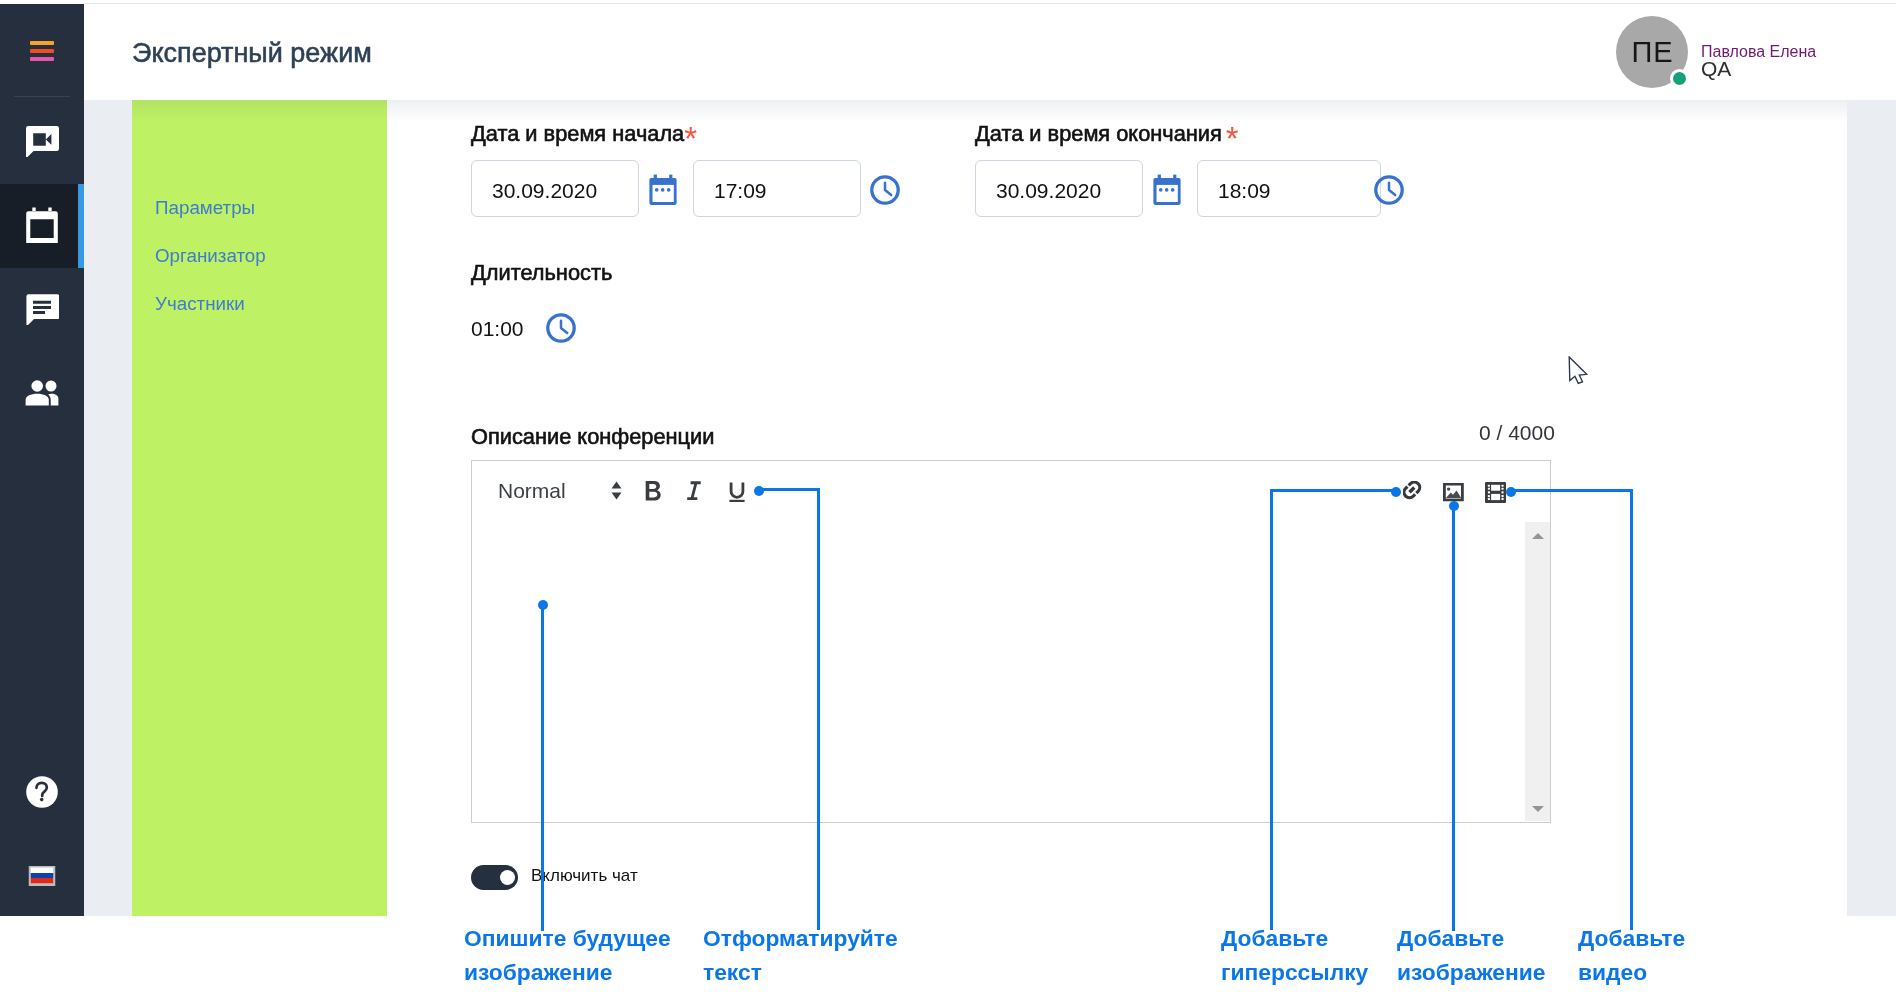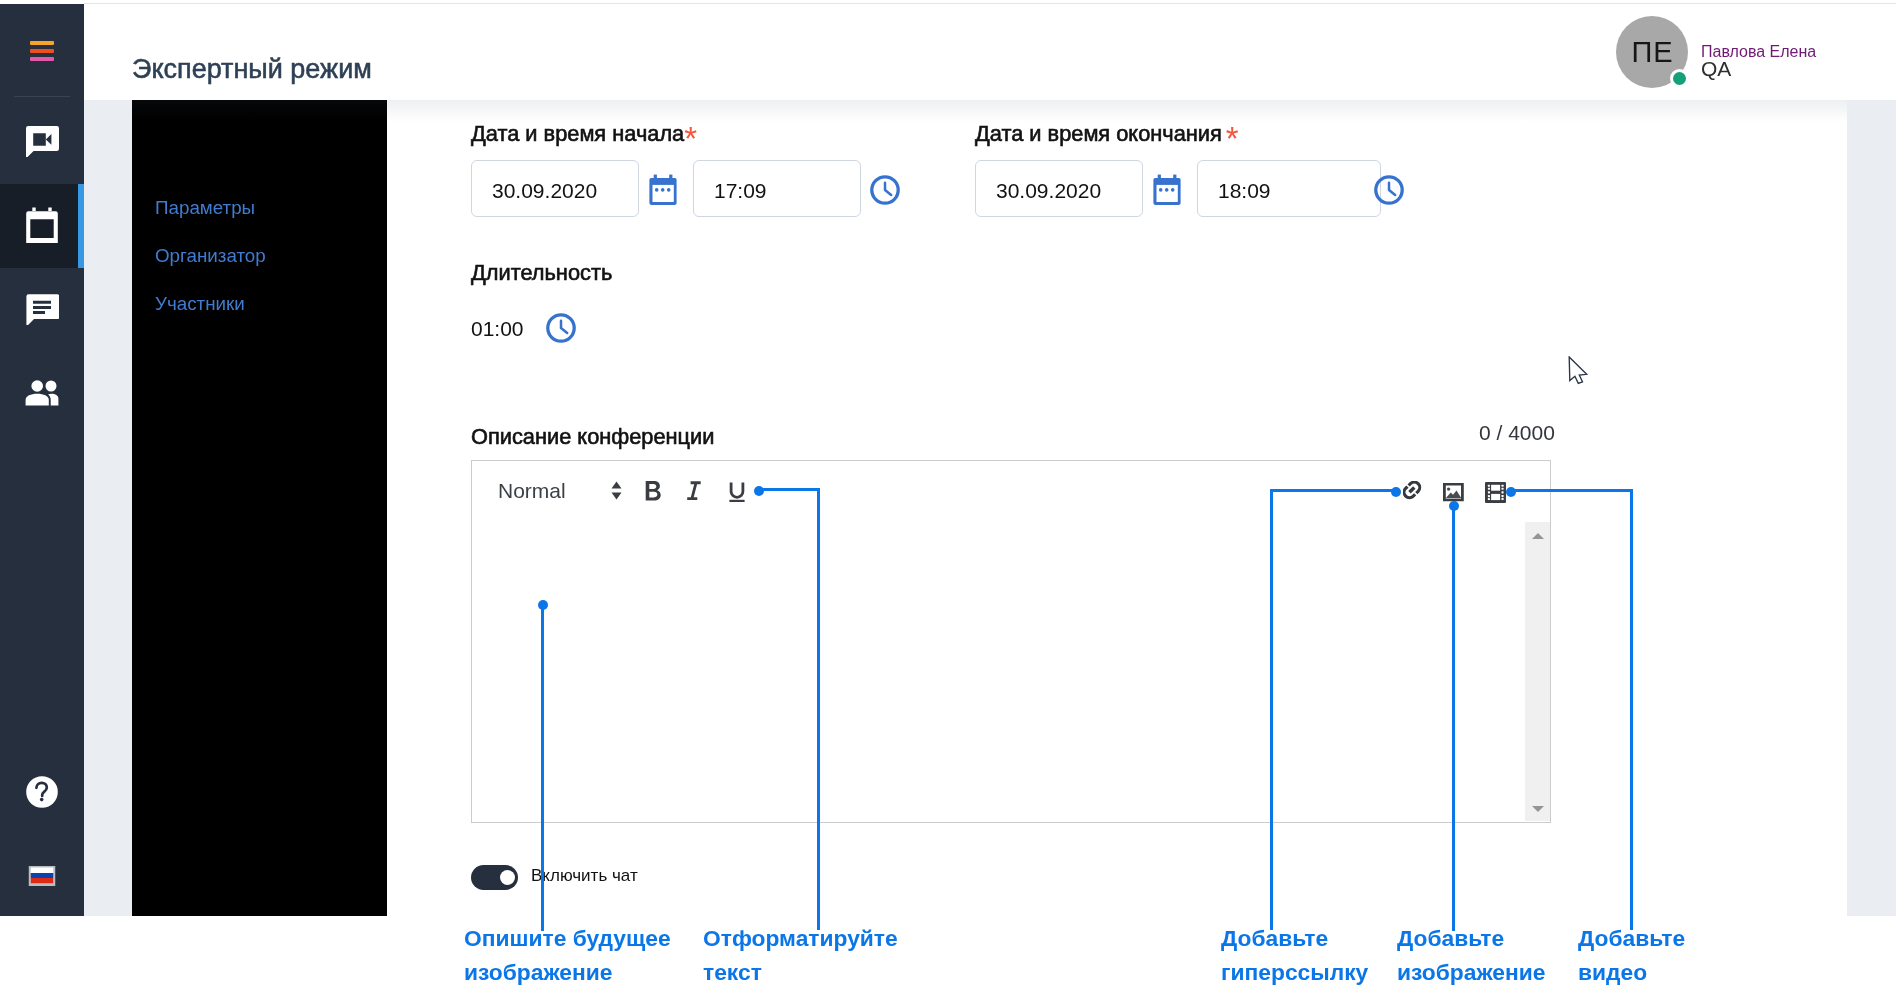--- a/index.html
+++ b/index.html
@@ -14,34 +14,34 @@
   .rail-sep{position:absolute;left:14px;top:92px;width:56px;height:1px;background:#3b4350;}
   .rail-item{position:absolute;left:0;width:84px;height:84px;}
   .rail-item.active{background:#181e28;}
   .rail-item.active:after{content:"";position:absolute;right:0;top:0;width:6px;height:84px;background:#3799e3;}
   .rail-ic{position:absolute;left:50%;top:50%;transform:translate(-50%,-50%);}
 
   
   .topbar{position:absolute;left:84px;top:3px;width:1812px;height:97px;background:#fff;
           border-top:1px solid #e3e6ea;box-sizing:border-box;z-index:3;}
   .topbar-title{position:absolute;left:48px;top:34px;font-size:27px;color:#2f4055;font-weight:400;
-                letter-spacing:.0px;line-height:30px;margin-top:16px;-webkit-text-stroke:0.55px #2f4055;}
+                letter-spacing:.0px;line-height:30px;-webkit-text-stroke:0.55px #2f4055;}
   .user{position:absolute;left:1532px;top:12px;width:232px;height:72px;}
   .avatar{position:absolute;left:0;top:0;width:72px;height:72px;border-radius:50%;background:#a8a8a8;
           display:flex;align-items:center;justify-content:center;color:#161616;font-size:29px;letter-spacing:0.8px;text-indent:0.8px;
           line-height:66px;padding-top:0px;box-sizing:border-box;}
   .avatar .dot{position:absolute;left:54px;top:53px;width:13px;height:13px;border-radius:50%;
                background:#14a179;border:3px solid #fff;box-sizing:content-box;}
   .user-txt{position:absolute;left:85px;top:0;}
   .user-name{position:absolute;left:0;top:24px;font-size:16px;color:#701a75;line-height:24px;white-space:nowrap;}
   .user-role{position:absolute;left:0;top:42px;font-size:21px;color:#2f2f2f;line-height:21px;}
 
   
   .graystrip{position:absolute;left:84px;top:100px;width:48px;height:816px;background:#eaedf2;}
-  .subnav{position:absolute;left:132px;top:100px;width:284px;height:816px;background:#000000;
+  .subnav{position:absolute;left:132px;top:100px;width:284px;height:816px;background:#bef264;
           border-right:1px solid #d946ef;box-sizing:border-box;}
   .subnav-item{position:absolute;left:23px;font-size:18.8px;color:#3f7ccf;line-height:22px;white-space:nowrap;}
   .topshadow{position:absolute;left:132px;top:100px;width:1715px;height:22px;z-index:2;
              background:linear-gradient(to bottom, rgba(60,80,110,0.09), rgba(60,80,110,0));}
   .pane{position:absolute;left:387px;top:100px;width:1460px;height:816px;background:#fff;}
   .rightstrip{position:absolute;left:1847px;top:100px;width:49px;height:816px;background:#eaedf2;}
 
   
   .fld-label{position:absolute;font-size:21.8px;color:#121212;font-weight:400;line-height:25px;white-space:nowrap;
              -webkit-text-stroke:0.62px #121212;}

